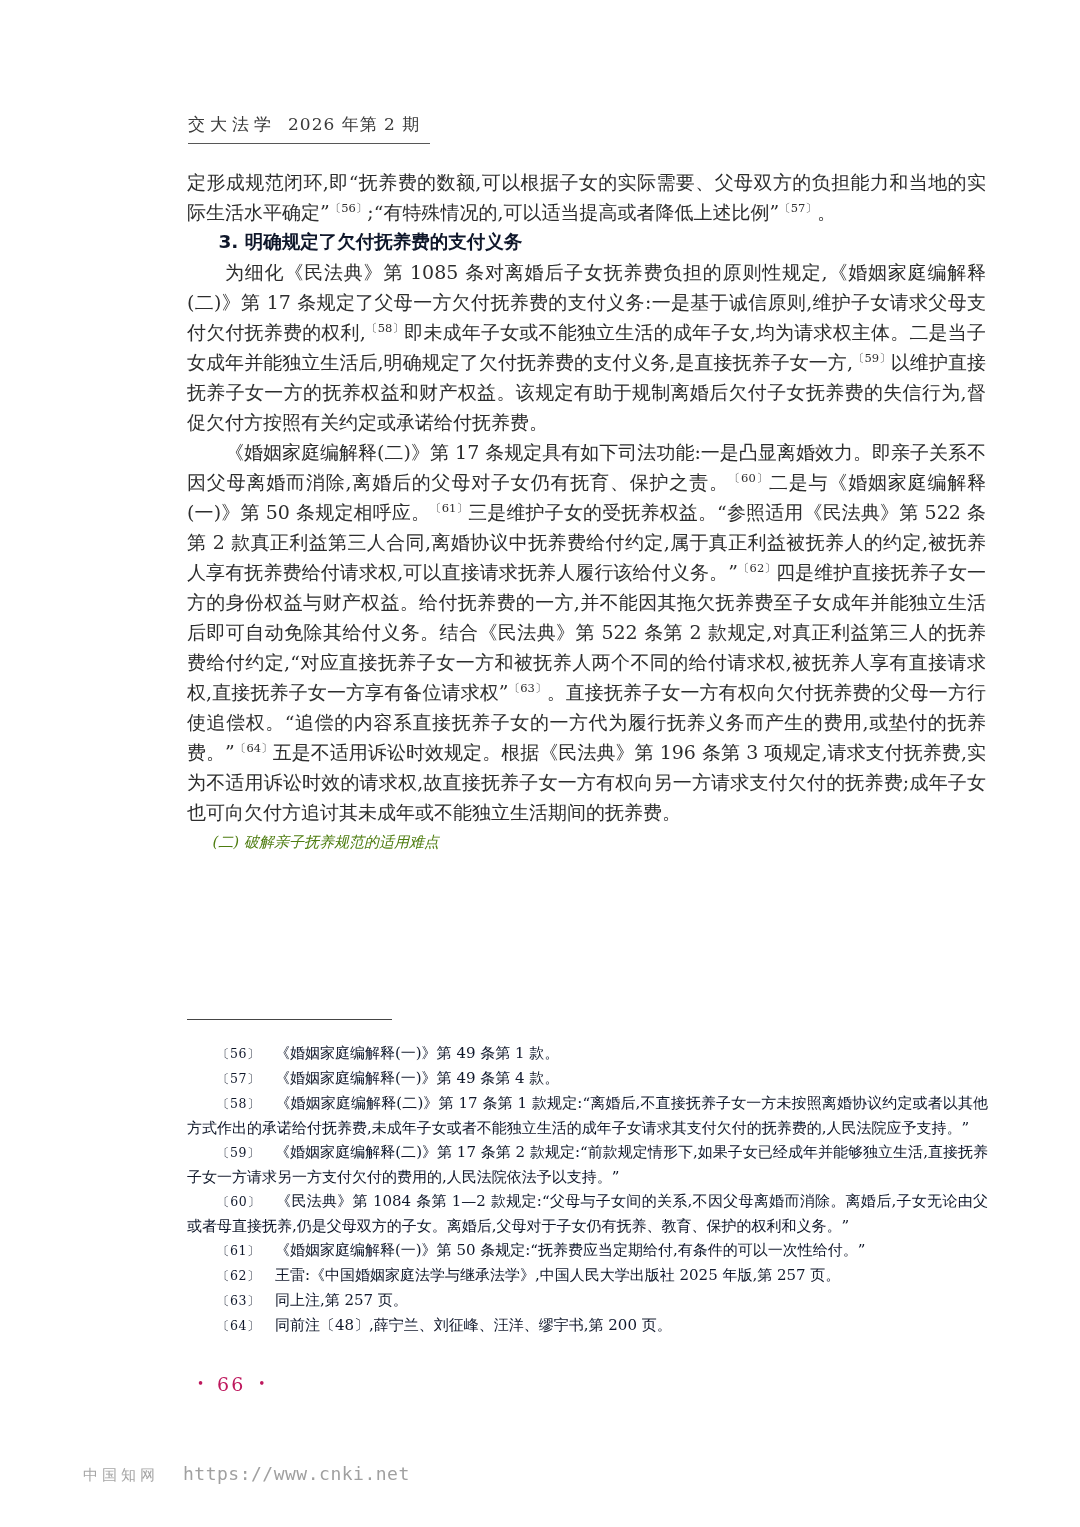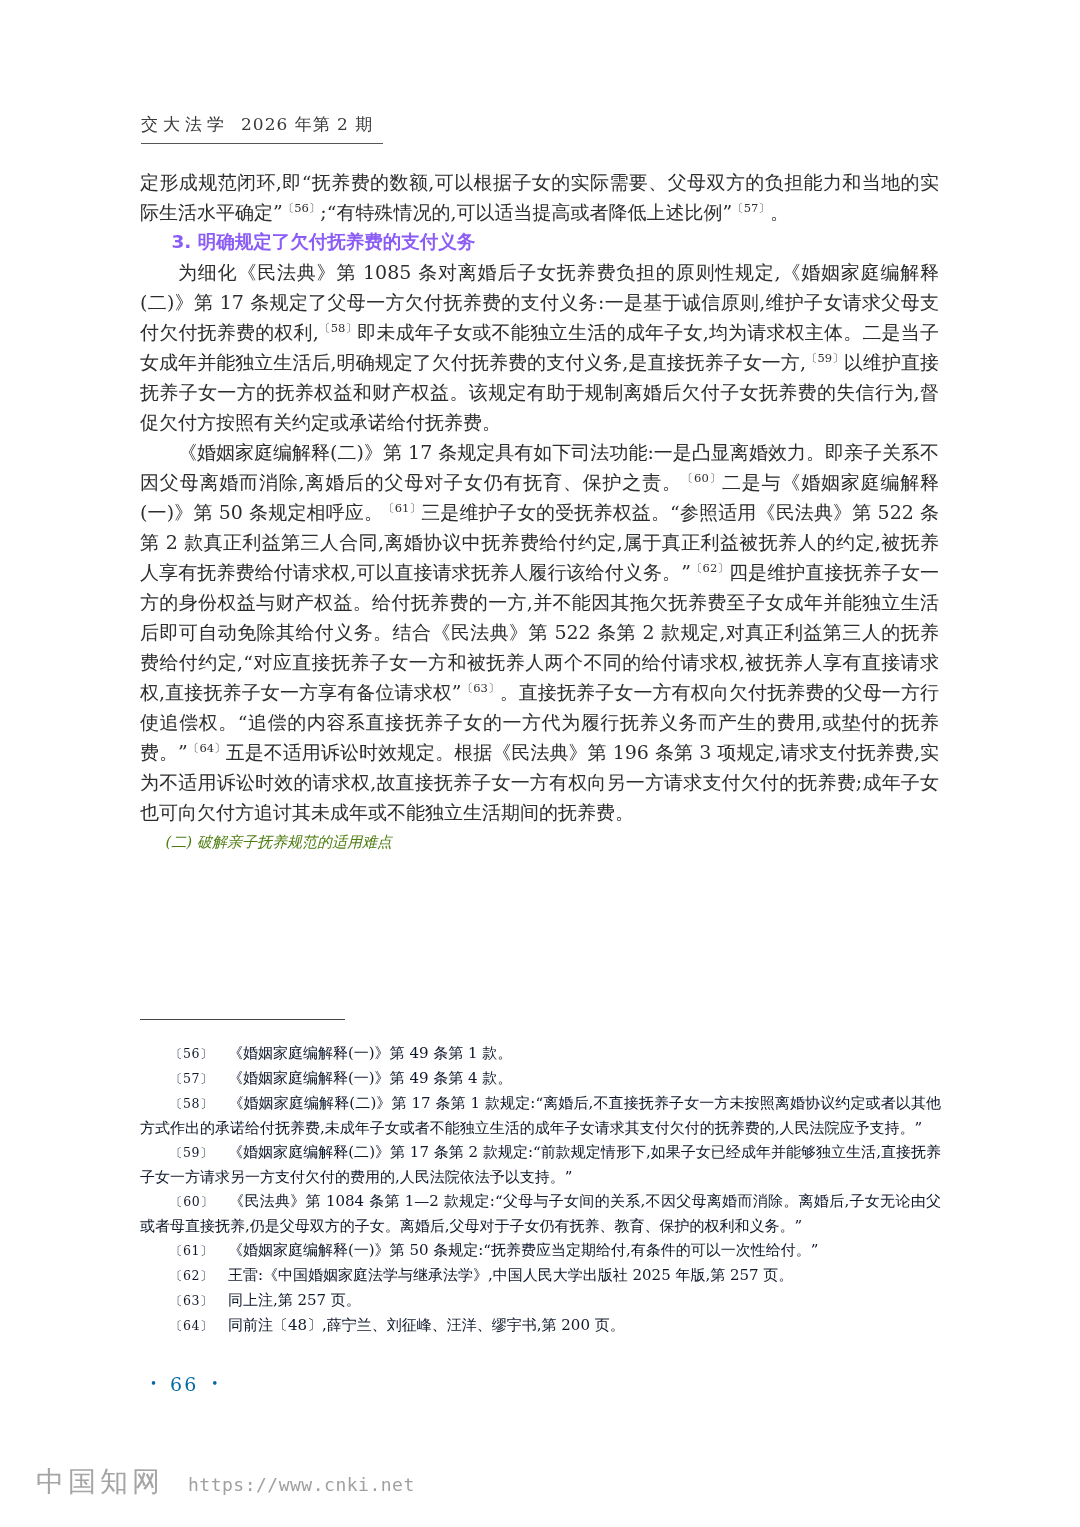--- a/index.html
+++ b/index.html
@@ -1,56 +1,56 @@
 <!DOCTYPE html>
 <html lang="zh"><head>
 <meta charset="utf-8">
 <style>
   html,body{margin:0;padding:0;background:#ffffff;}
   .page{
     position:relative;width:992px;height:1527px;background:#ffffff;overflow:hidden;
-    color:#2d2d2d;font-family:"DejaVu Serif","Liberation Serif",serif;
+    color:#2d2d2d;font-family:"DejaVu Serif","Liberation Serif",serif;margin-left:47px;
   }
   
   .running-head{
     position:absolute;left:141px;top:113px;font-size:17px;color:#3a3a3a;
     border-bottom:1px solid #575757;padding:0 10px 7px 0;white-space:nowrap;
   }
   .rh-journal{letter-spacing:5px;}
   .rh-issue{margin-left:12px;letter-spacing:1px;}
   
   .article{
     position:absolute;left:140px;top:167px;width:799px;
     font-size:19px;line-height:30px;text-align:justify;text-justify:inter-ideograph;
   }
   .para{margin:0;}
   .indent{text-indent:2em;}
   .sec-heading{
     margin:0;text-indent:1.7em;font-weight:700;font-size:18.5px;line-height:30px;
-    font-family:"DejaVu Sans","Liberation Sans",sans-serif;color:#8b5cf6;
+    font-family:"DejaVu Sans","Liberation Sans",sans-serif;color:#0f172a;
   }
   .sub-heading{
     margin:0;text-indent:1.7em;font-style:italic;font-size:15px;line-height:30px;color:#4d7c0f;
   }
   .fnref{font-size:11.5px;line-height:0;vertical-align:7px;letter-spacing:0;}
   
   .footnotes{position:absolute;left:140px;top:1019px;width:801px;}
   .fn-rule{width:205px;height:0;border-top:1px solid #454545;margin:0 0 21px 0;}
   .footnote{
     margin:0;font-size:15px;line-height:24px;text-align:justify;text-justify:inter-ideograph;
     text-indent:2em;color:#0f172a;
   }
   .fn-marker{font-size:12.5px;letter-spacing:0.5px;}
   
-  .page-number{position:absolute;left:150px;top:1373px;font-size:19px;color:#0369a1;white-space:nowrap;}
+  .page-number{position:absolute;left:150px;top:1373px;font-size:19px;color:#be185d;white-space:nowrap;}
   .pn-bullet{font-size:12px;vertical-align:3px;}
   .pn-value{margin:0 13px;letter-spacing:2px;}
   
   .watermark{position:absolute;left:36px;top:1463px;white-space:nowrap;}
-  .wm-brand{font-size:28px;letter-spacing:4px;color:#a5a5a5;}
+  .wm-brand{font-size:15px;letter-spacing:4px;color:#a5a5a5;}
   .wm-url{
     font-size:18px;font-family:"DejaVu Sans Mono","Liberation Mono",monospace;
     margin-left:24px;letter-spacing:0.5px;color:#a0a0a0;
   }
 </style>
 </head>
 <body>
 
 <div class="page">
 

